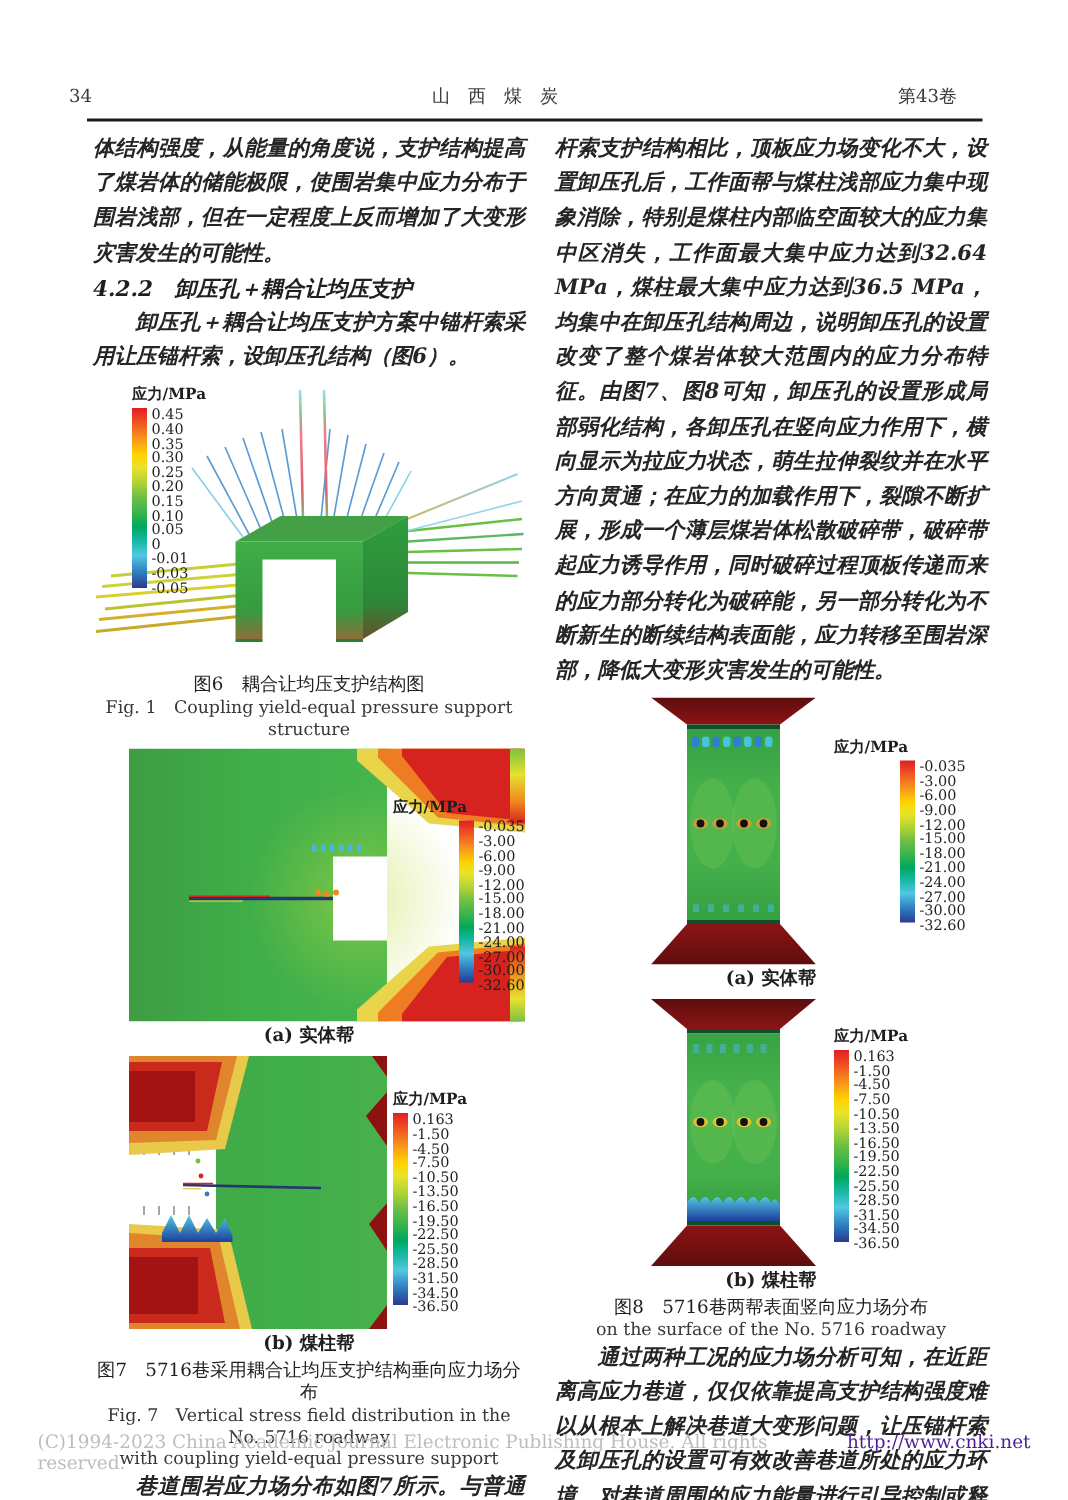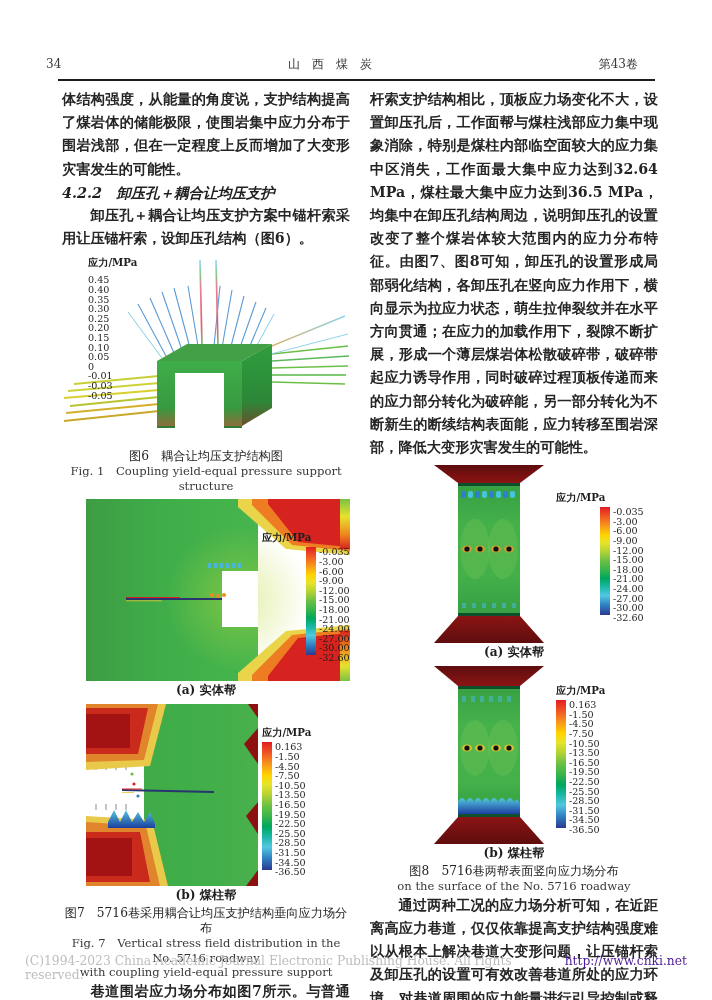--- a/index.html
+++ b/index.html
@@ -5,42 +5,42 @@
   html,body{margin:0;padding:0;background:#e8e8e8;}
   .page{position:relative;width:712px;height:1000px;background:#ffffff;overflow:hidden;
         font-family:"DejaVu Serif","Liberation Serif",serif;color:#262626;}
   
   .hdr{position:absolute;top:56px;left:46px;width:592px;display:flex;justify-content:space-between;
        align-items:baseline;font-size:12px;color:#3a3a3a;}
   .hdr-rule{position:absolute;top:79px;left:58px;width:597px;height:2px;background:#1c1c1c;}
   
   .cols{position:absolute;top:88px;left:62px;width:596px;display:flex;gap:20px;}
   .col{width:288px;}
-  .body-text{font-size:14.2px;line-height:23.2px;text-align:justify;margin:0;font-weight:600;color:#252525;}
+  .body-text{font-size:14.2px;line-height:23.2px;text-align:justify;margin:0;font-weight:600;color:#252525;font-style:italic;}
   .indent{text-indent:2em;}
   .h422{font-size:14.4px;line-height:23.2px;margin:0;font-style:italic;font-weight:700;color:#1f1f1f;}
   .cap-zh{font-size:12.2px;font-weight:400;text-align:center;margin:3px 0 0;color:#1f1f1f;line-height:15px;}
   .cap-en{font-size:11.6px;font-weight:400;text-align:center;margin:0;color:#383838;line-height:14.5px;}
   .sublabel{font-size:12.2px;font-weight:600;text-align:center;margin:2px 0 2px;color:#1f1f1f;line-height:15px;}
   
   .figbox{position:relative;}
   .fig6-box{height:192px;margin-top:4px;}
   .fig7a-box,.fig7b-box{height:182px;margin-top:6px;}
   .fig8a-box,.fig8b-box{height:178px;margin-top:6px;}
   .scene{position:absolute;top:0;left:0;}
   
   .cbar{position:absolute;z-index:5;}
   .cbar-title{font-size:10.2px;font-weight:600;color:#1e1e1e;margin:0 0 2px 0;white-space:nowrap;}
   .cbar-row{display:flex;gap:3px;}
   .cbar-strip{width:10px;height:100%;
     background:linear-gradient(180deg,#e31c24 0%,#f05a22 9%,#f7941d 17%,#ffd400 26%,#e8e32a 33%,
                #b5d334 41%,#6abf45 50%,#39b54a 58%,#00a75d 66%,#19b8a6 74%,#52c7e0 82%,#2f7fc1 91%,#2b3990 100%);}
   .cbar-ticks{display:flex;flex-direction:column;justify-content:space-between;font-size:9.6px;color:#1e1e1e;}
   .tick{line-height:1;white-space:nowrap;}
-  .f6cb .cbar-row{height:120px;flex-direction:column;}
+  .f6cb .cbar-row{height:120px;}
   .f7acb .cbar-row,.f8acb .cbar-row{height:108px;padding-left:44px;}
   .f7bcb .cbar-row,.f8bcb .cbar-row{height:128px;}
   
   .ftr{position:absolute;top:954px;left:25px;width:662px;display:flex;justify-content:space-between;
        font-size:12.3px;color:#bdbdbd;}
   .ftr a{color:#4c1d95;text-decoration:none;}
 </style>
 </head>
 <body>
 

